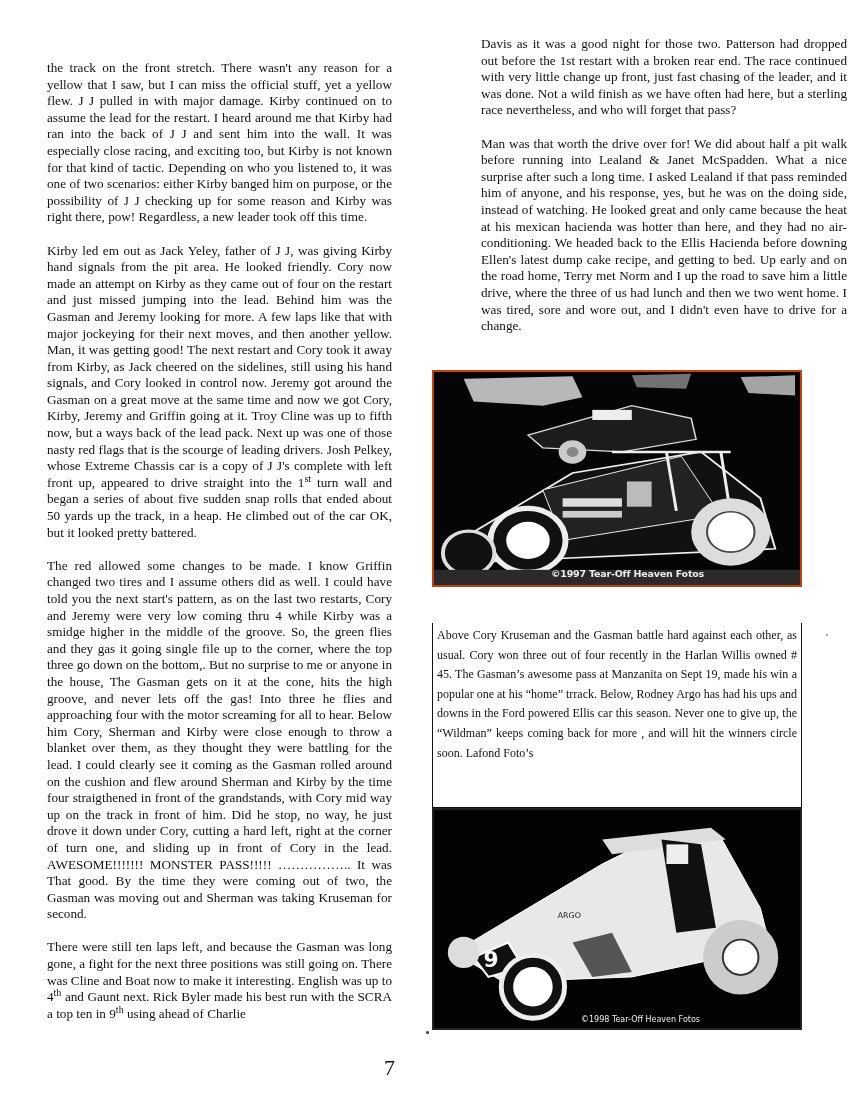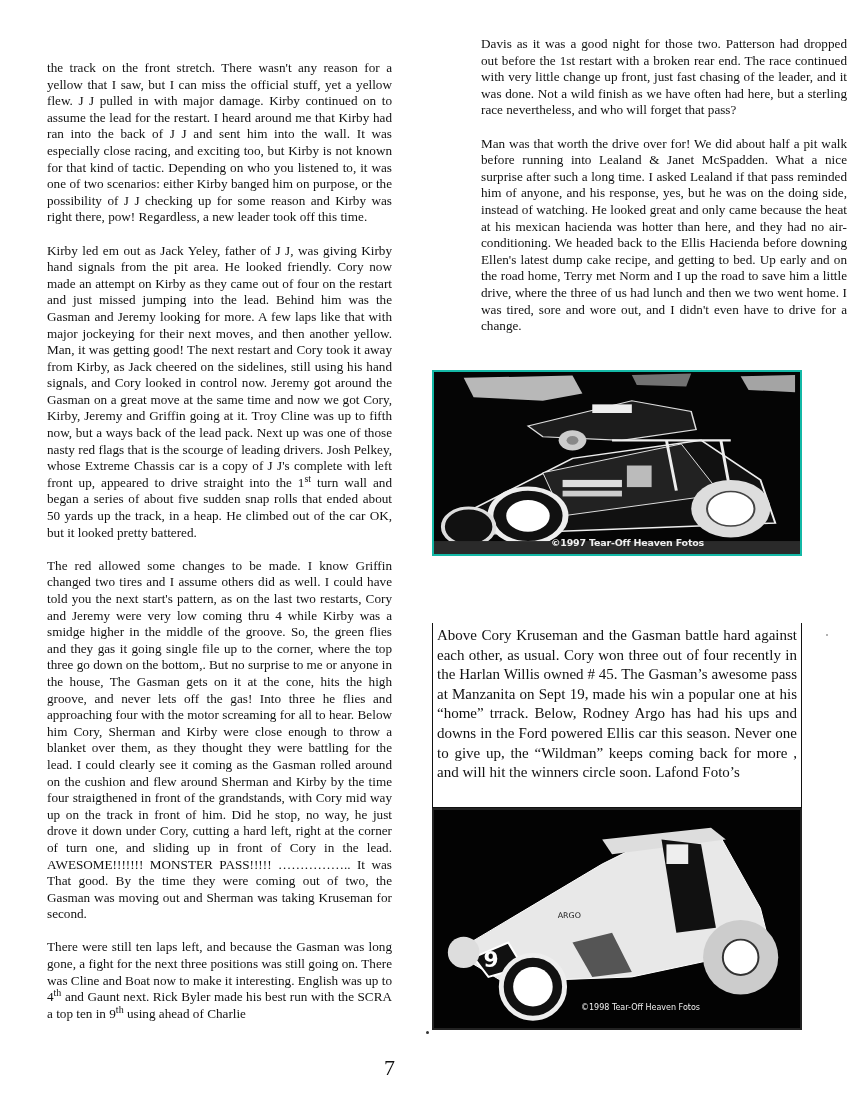--- a/index.html
+++ b/index.html
@@ -6,28 +6,28 @@
     body { width: 850px; height: 1100px; position: relative; overflow: hidden;
            font-family: "Liberation Serif", "DejaVu Serif", serif; color: #111; }
     .col { position: absolute; font-size: 13.2px; line-height: 16.6px; text-align: justify; }
     .col p { margin: 0 0 16.6px 0; }
     #left-col { left: 47px; top: 36px; width: 345px; margin-top: 24px; }
     #right-col { left: 437px; top: 36px; width: 366px; margin-left: 44px; }
     sup { font-size: 10px; line-height: 0; vertical-align: 5px; }
     b { font-weight: normal; }
 
     .frame { position: absolute; left: 432px; width: 370px; box-sizing: border-box; }
-    #photo-top { top: 370px; height: 186px; background: #6d28d9; border: 2px solid #14b8a6; overflow: hidden; }
+    #photo-top { top: 370px; height: 217px; background: #6d28d9; border: 2px solid #c2410c; overflow: hidden; }
     #caption-box { top: 623px; height: 185px; border: 1.5px solid #111; border-top: none; background: #fff;
-                   padding: 3px 4px 0 4px; font-size: 15px; line-height: 19.6px; text-align: justify; }
+                   padding: 3px 4px 0 4px; font-size: 12px; line-height: 19.6px; text-align: justify; }
     #photo-bottom { top: 808px; height: 222px; background: #000; border: 2px solid #222; overflow: hidden; }
     .photo svg { display: block; width: 100%; height: 100%; }
     .credit { position: absolute; color: #eee; font-family: "DejaVu Sans", sans-serif; font-weight: bold; }
     #credit-top { right: 96px; bottom: 6px; font-size: 9.5px; letter-spacing: -0.2px; }
-    #credit-bottom { right: 100px; bottom: 16px; font-size: 8px; font-weight: normal; text-align: center; }
+    #credit-bottom { right: 100px; bottom: 4px; font-size: 8px; font-weight: normal; text-align: center; }
     #page-number { position: absolute; left: 384px; top: 1055px; font-size: 22px;
                    font-family: "Liberation Serif", serif; }
     .spec { position: absolute; width: 3px; height: 3px; border-radius: 50%; background: #333; }
   </style>
 </head>
 <body>
 
 <div id="left-col" class="col">
   <p>the track on the front stretch. There wasn't any reason for a yellow that I saw, but I can miss the official stuff, yet a yellow flew. J J pulled in with major damage. Kirby continued on to assume the lead for the restart. I heard around me that Kirby had ran into the back of J J and sent him into the wall. It was especially close racing, and exciting too, but Kirby is not known for that kind of tactic. Depending on who you listened to, it was one of two scenarios: either Kirby banged him on purpose, or the possibility of J J checking up for some reason and Kirby was right there, pow! Regardless, a new leader took off this time.</p>
   <p><span>Kirby led em out as Jack Yeley, father of J J, was giving Kirby hand signals from the pit area. He looked friendly. Cory now made an attempt on Kirby as they came out of four on the restart and just missed jumping into the lead. Behind him was the Gasman and Jeremy looking for more. A few laps like that with major jockeying for their next moves, and then another yellow.  Man, it was getting good! The next restart and Cory took it away from Kirby, as Jack cheered on the sidelines, still using his hand signals, and Cory looked in control now. Jeremy got around the Gasman on a great move at the same time and now we got Cory, Kirby, Jeremy and Griffin going at it. Troy Cline was up to fifth now, but a ways back of the lead pack. Next up was one of those nasty red flags that is the scourge of leading drivers. Josh Pelkey, whose Extreme Chassis car is a copy of J J's complete with left front up, appeared to drive straight into the 1</span><sup>st</sup><span> turn wall and began a series of about five sudden snap rolls that ended about 50 yards up the track, in a heap. He climbed out of the car OK, but it looked pretty battered.</span></p>

